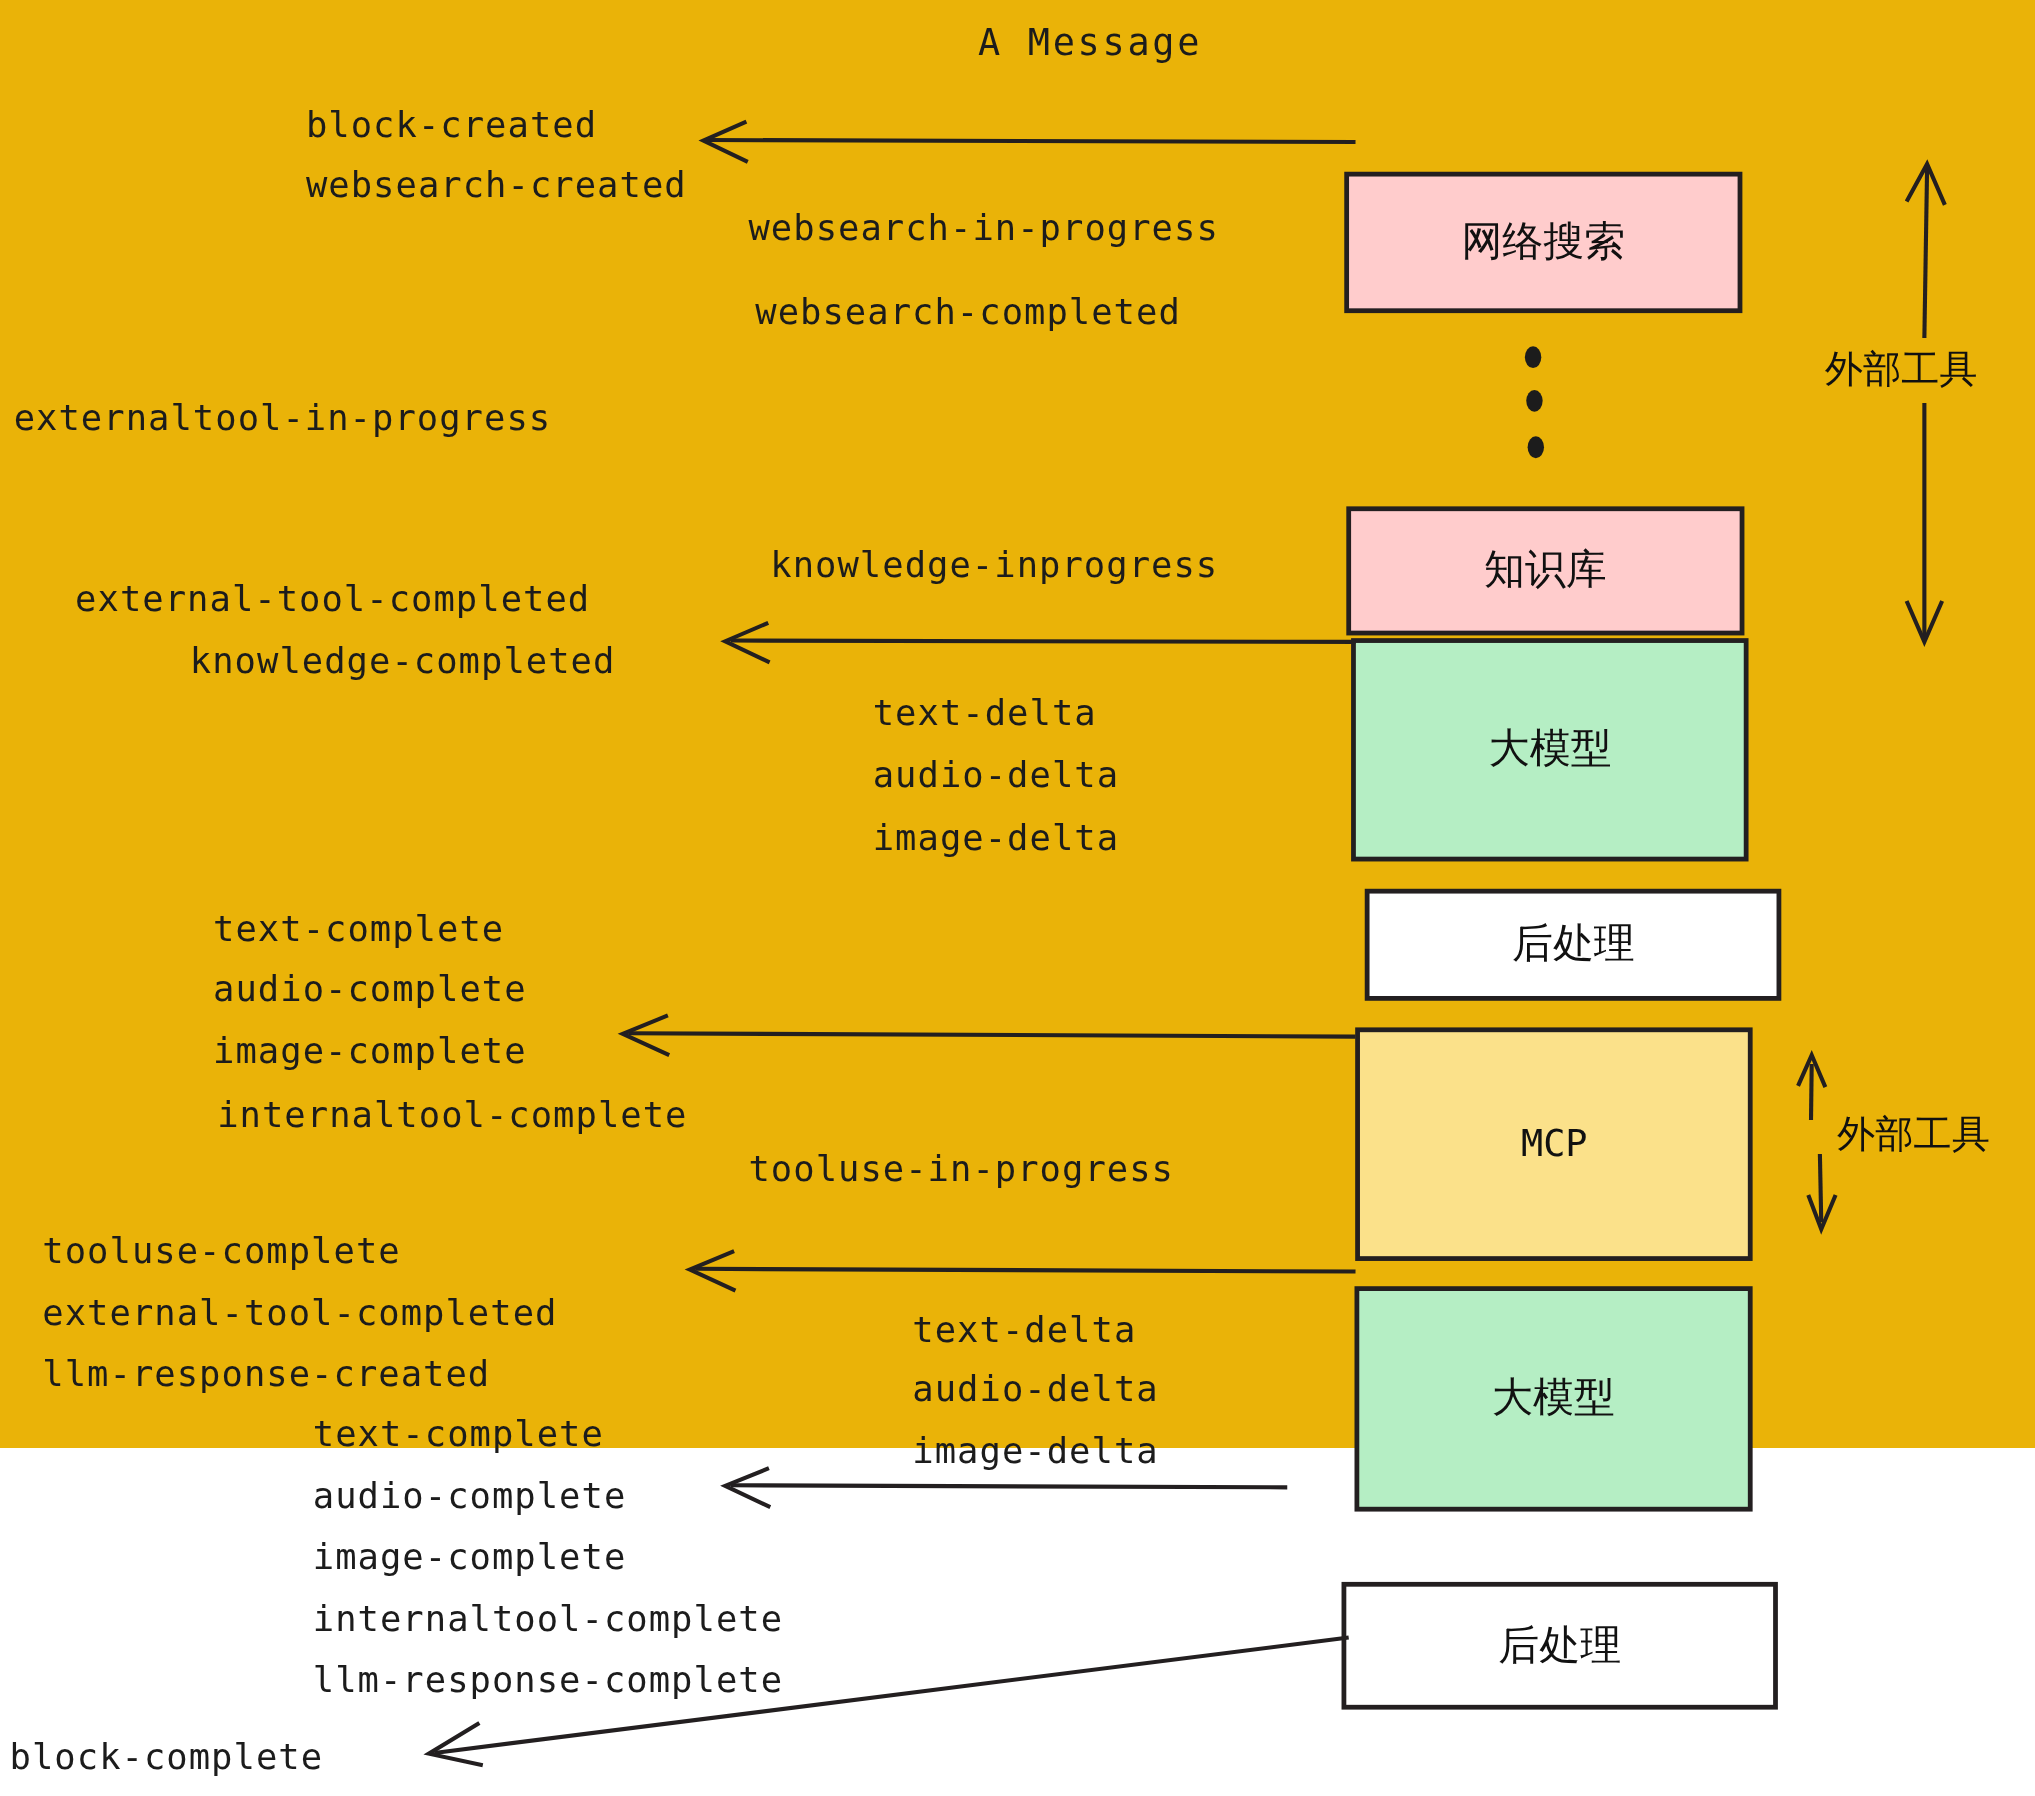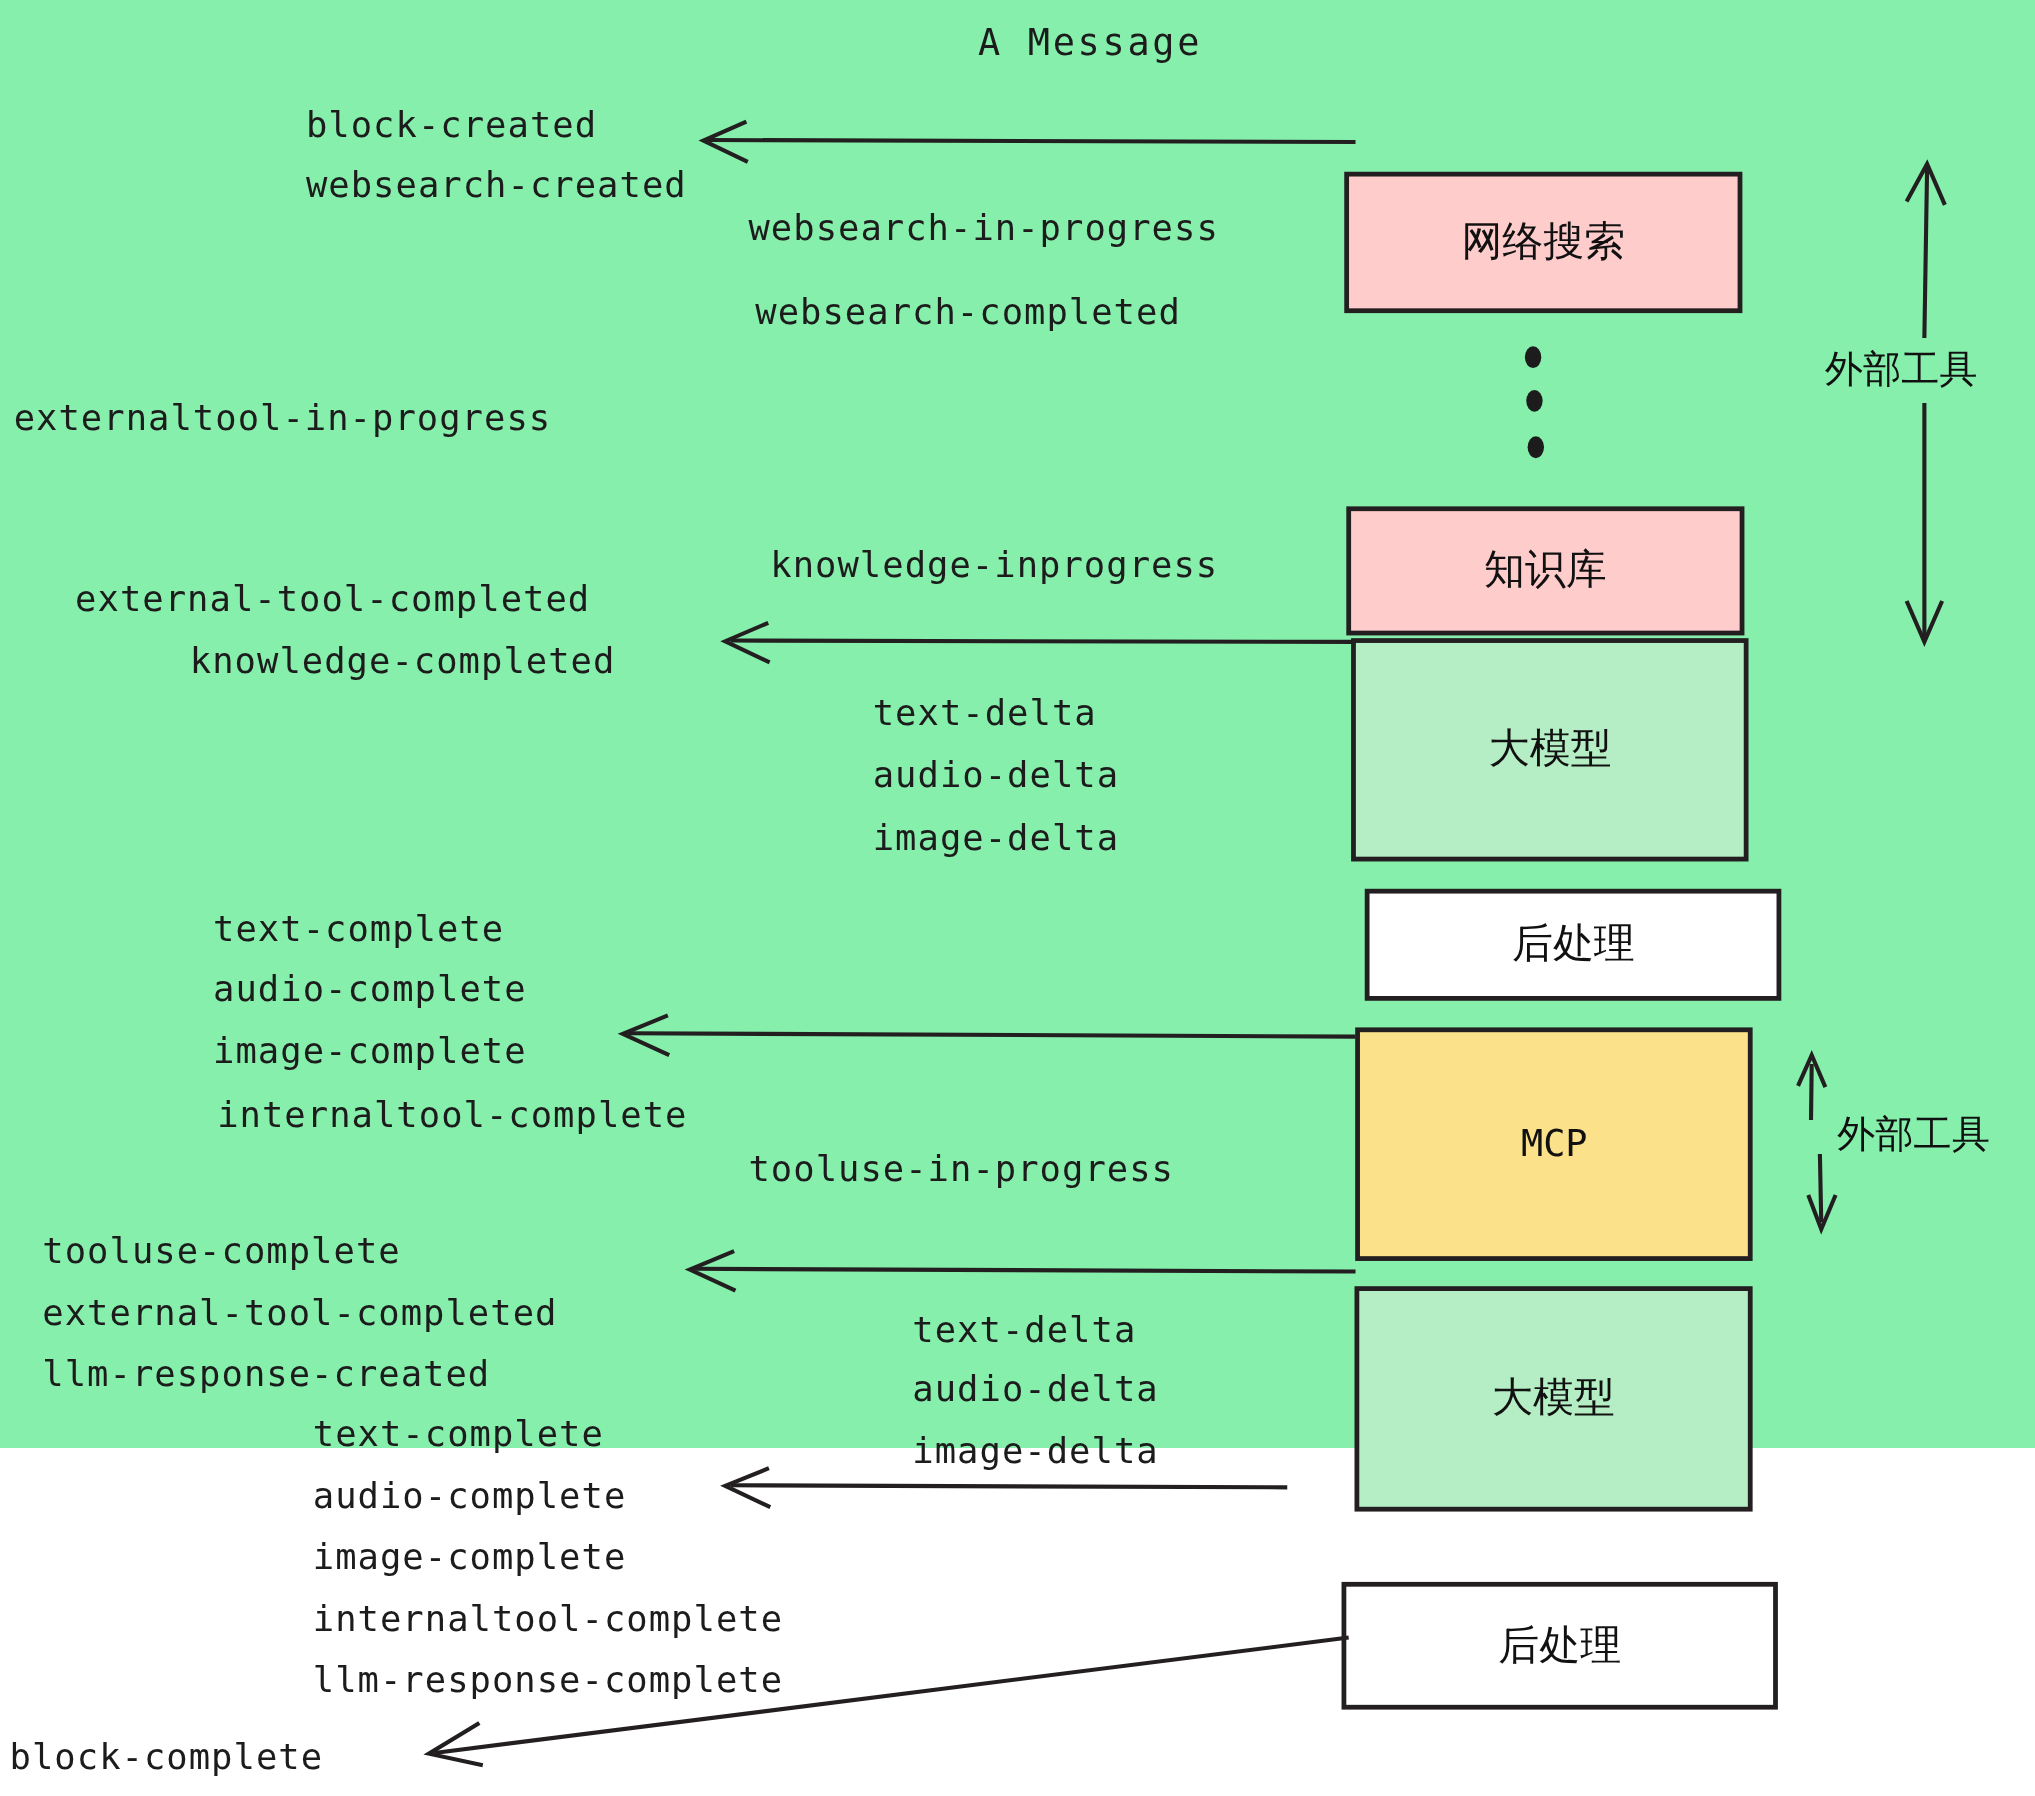--- a/index.html
+++ b/index.html
@@ -1,18 +1,18 @@
 <!DOCTYPE html>
 <html style="font-size:11px"><head>
 <meta charset="utf-8">
 <style>
   html,body{margin:0;padding:0;background:#fff;}
   body{width:2035px;height:1796px;overflow:hidden;
        font-family:"DejaVu Sans Mono",monospace;}
-  #stage{position:relative;width:2035px;height:1448px;background:#86efac;text-align:center;}
+  #stage{position:relative;width:2035px;height:1448px;background:#eab308;text-align:center;}
   svg#canvas{position:absolute;left:0;top:0;width:2035px;height:1796px;}
   .evt{font-family:"DejaVu Sans Mono","Liberation Mono",monospace;
        font-size:52px;fill:#1c1c1c;letter-spacing:1.5px;}
   .title{font-family:"DejaVu Sans Mono","Liberation Mono",monospace;
          font-size:54px;fill:#1c1c1c;letter-spacing:4px;}
   .boxlabel{font-family:"DejaVu Sans","Liberation Sans",sans-serif;
             font-size:60px;fill:#111;text-anchor:middle;dominant-baseline:middle;}
   .boxlabel.latin{font-family:"DejaVu Sans Mono","Liberation Mono",monospace;font-size:54px;}
   .sidelabel{font-family:"DejaVu Sans","Liberation Sans",sans-serif;
              font-size:56px;fill:#111;}

